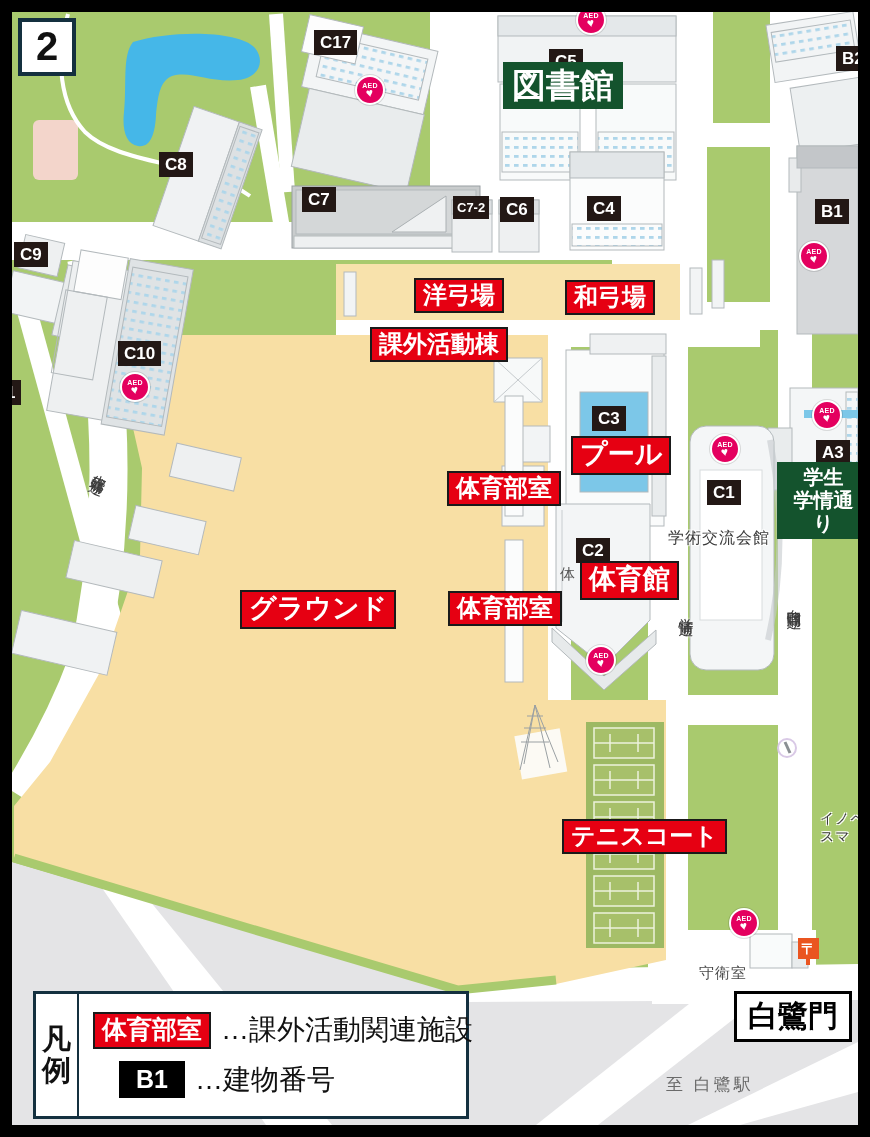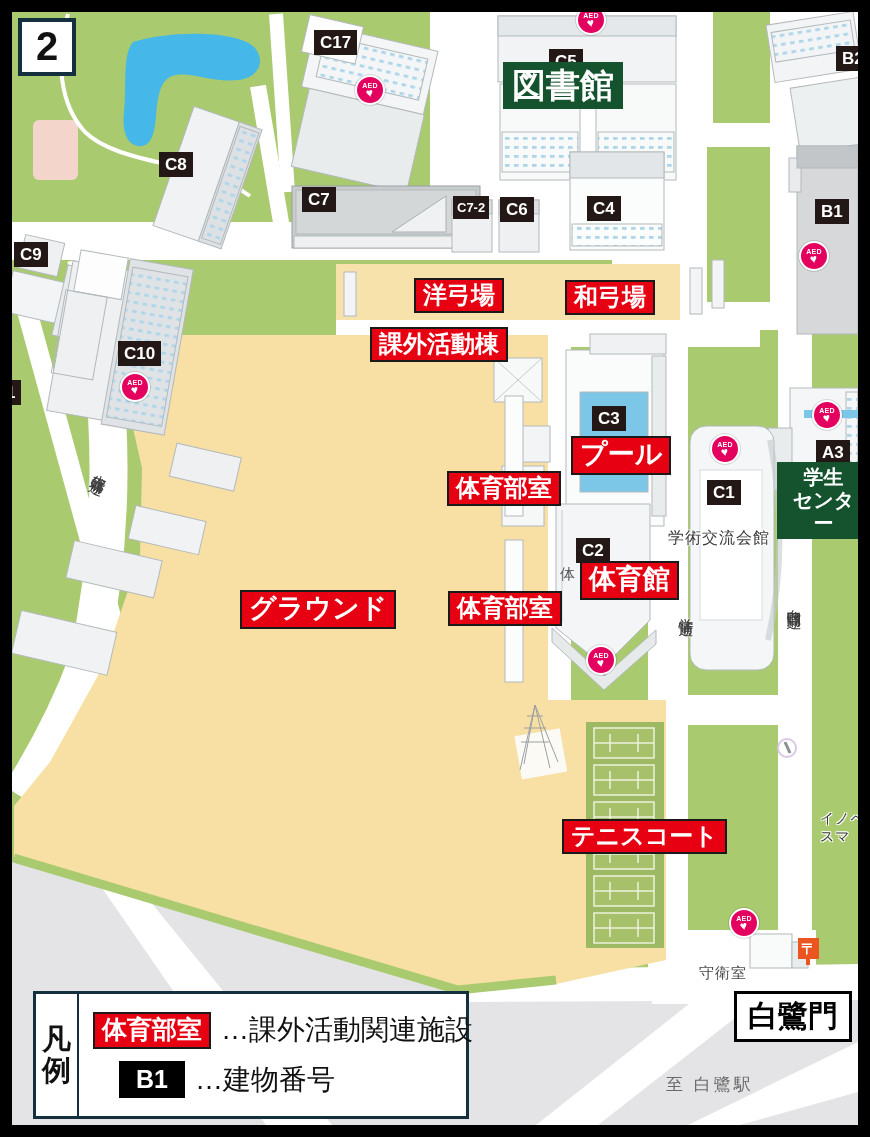--- a/index.html
+++ b/index.html
@@ -266,21 +266,21 @@
       <div class="rlabel abs" style="left: 565px; top: 280px; font-size: 24px;">和弓場</div>
       <div class="rlabel abs" style="left: 370px; top: 327px; font-size: 24px;">課外活動棟</div>
       <div class="rlabel abs" style="left: 571px; top: 436px; font-size: 27px;">プール</div>
       <div class="rlabel abs" style="left: 447px; top: 471px; font-size: 24px;">体育部室</div>
       <div class="rlabel abs" style="left: 580px; top: 561px; font-size: 27px;">体育館</div>
       <div class="rlabel abs" style="left: 240px; top: 590px; font-size: 27px;">グラウンド</div>
       <div class="rlabel abs" style="left: 448px; top: 591px; font-size: 24px;">体育部室</div>
       <div class="rlabel abs" style="left: 562px; top: 819px; font-size: 24px;">テニスコート</div>
       <div class="blabel abs" style="left: 503px; top: 62px; font-size: 34px;">図書館</div>
       <div class="blabel center abs" style="left: 777px; top: 462px; font-size: 20px;">学生
-センター</div>
+学情通り</div>
       <div class="gate abs" style="left: 734px; top: 991px; font-size: 30px; text-align: center;">白鷺門</div>
       <div class="roadname abs" style="left: 96px; top: 464px; transform: rotate(22deg);">先端研通り</div>
       <div class="roadname abs" style="left: 676px; top: 606px; transform: rotate(0deg);">学情通り</div>
       <div class="roadname abs" style="left: 784px; top: 597px; transform: rotate(0deg);">白鷺門通り</div>
       <div class="stext halo abs" style="left: 668px; top: 508px; font-size: 16px; color: rgb(58, 58, 58);">学術交流会館</div>
       <div class="stext halo abs" style="left: 699px; top: 944px; font-size: 15px; color: rgb(74, 74, 74);">守衛室</div>
       <div class="stext abs" style="left: 666px; top: 1074px; font-size: 17px; color: rgb(106, 106, 106); letter-spacing: 3px;">至 白鷺駅</div>
       <div class="stext abs" style="left: 560px; top: 565px; font-size: 15px; color: rgb(85, 85, 85);">体</div>
       <div class="stext halo abs" style="left: 820px; top: 790px; font-size: 14px; color: rgb(58, 58, 58);">イノベ
  スマ</div>

